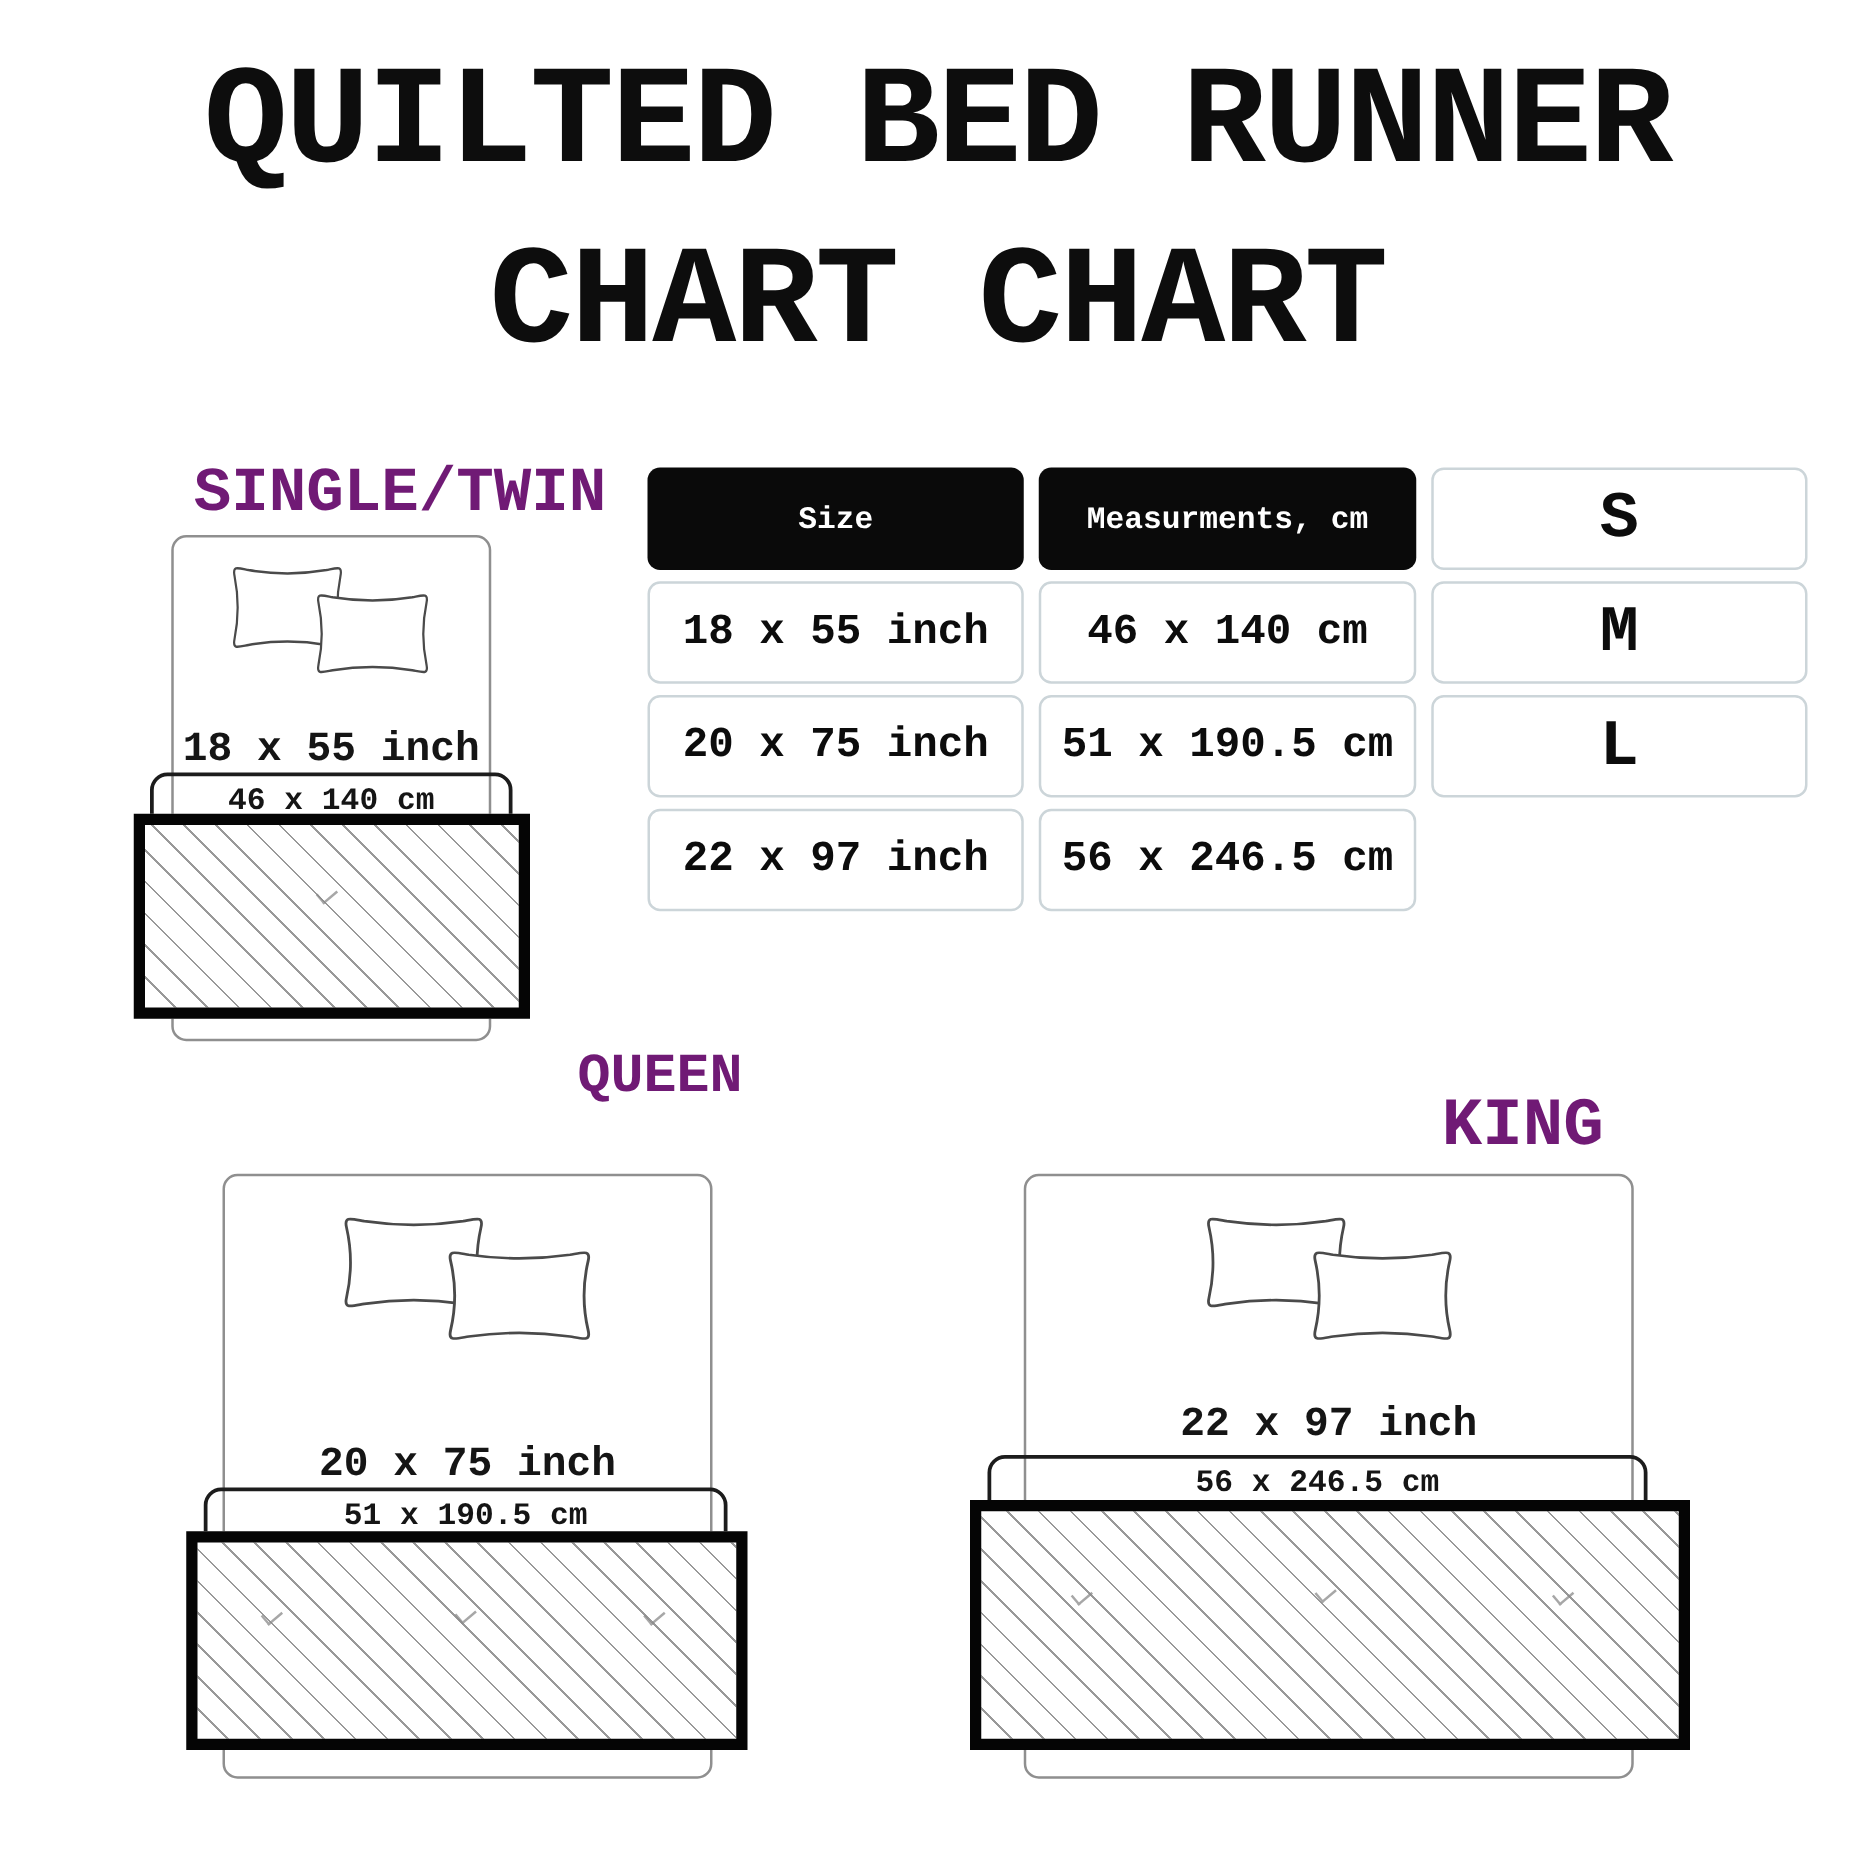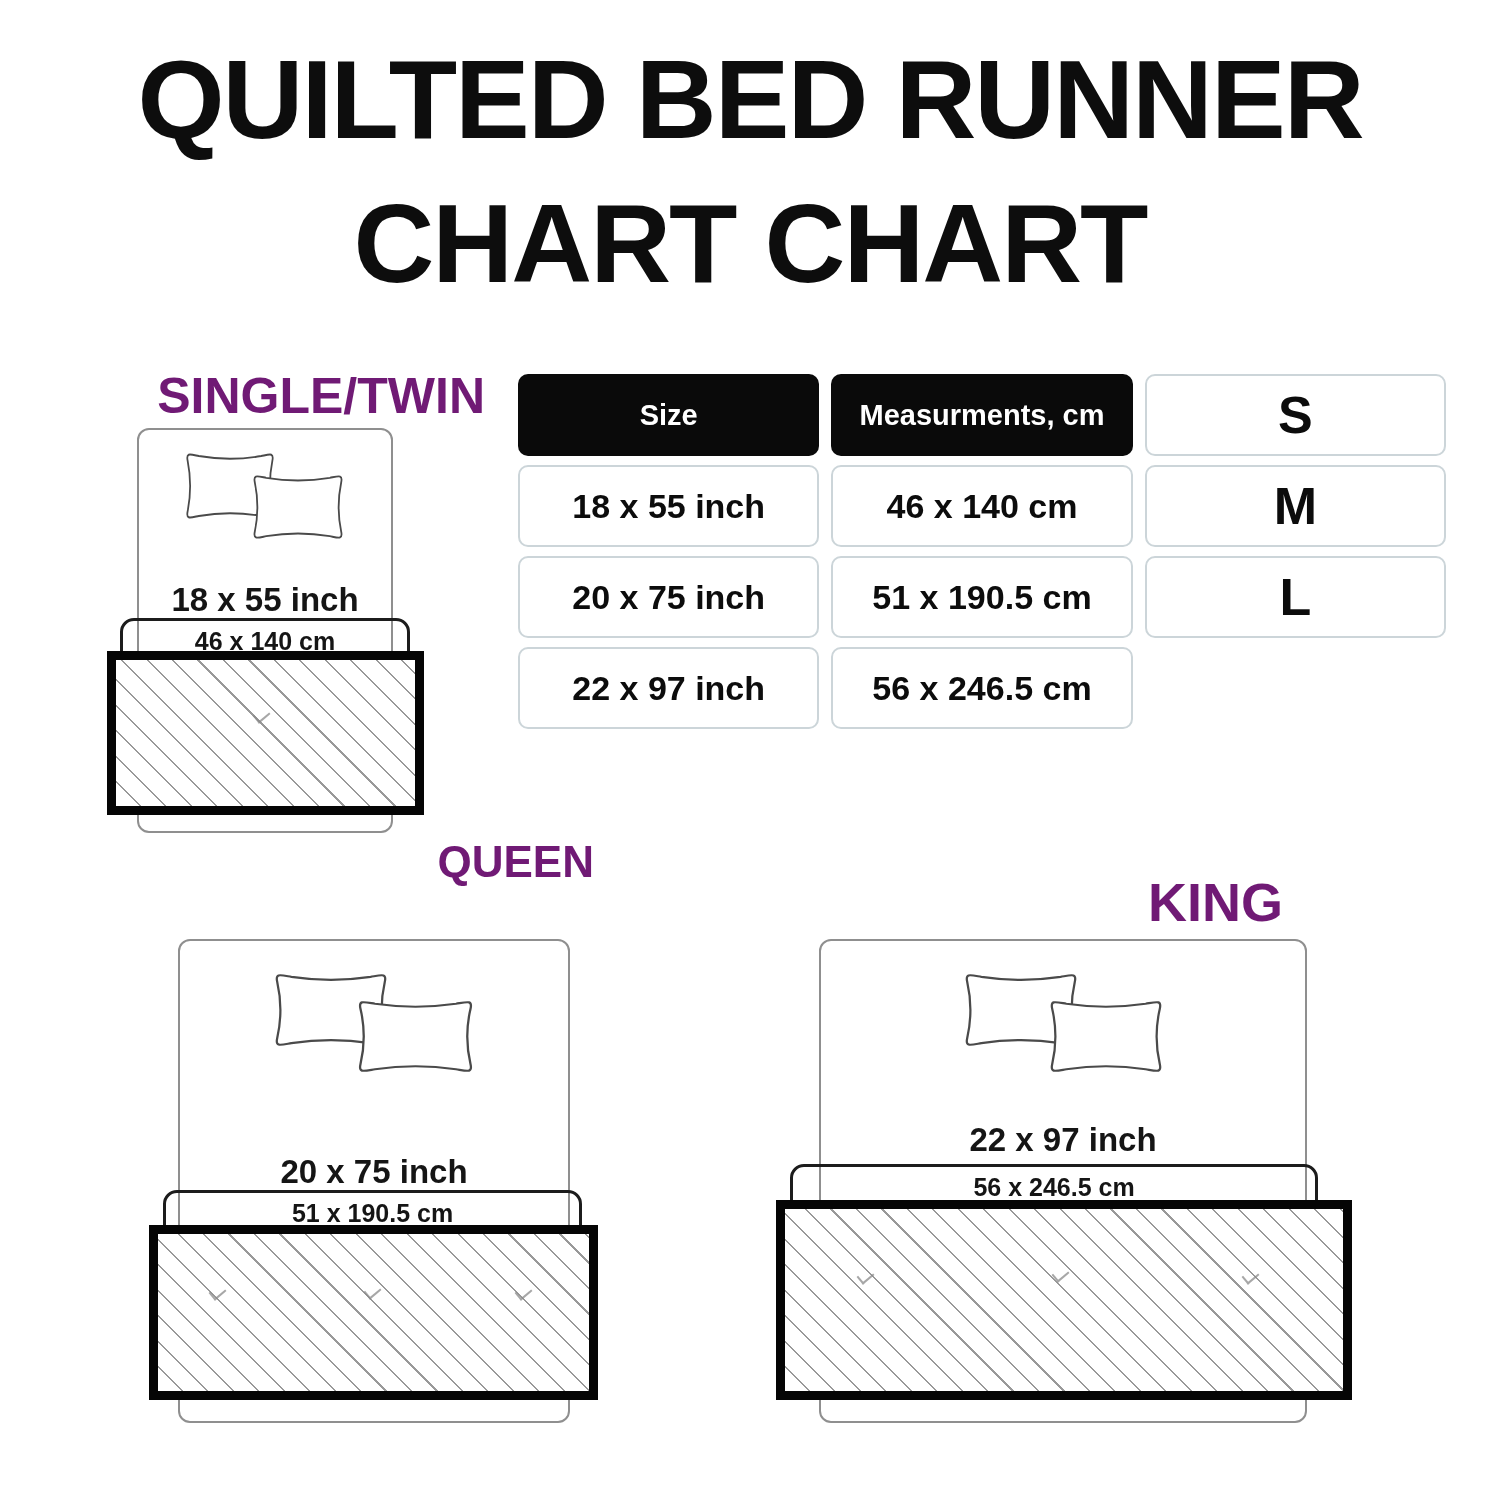--- a/index.html
+++ b/index.html
@@ -1,29 +1,29 @@
 <!DOCTYPE html>
 <html style="--title-text: #0d0d0d; --header-bg: #0a0a0a; --header-text: #ffffff; --cell-border: #ccd5d9; --body-text: #111111; --bed-outline: #8f8f8f; --pillow-outline: #4a4a4a; --runner-border: #050505; --hatch-line: #999999; --cm-box-border: #1c1c1c;"><head>
 <meta charset="utf-8">
 <style>
   html,body{margin:0;padding:0;background:#fff;}
   .page{position:relative;width:1500px;height:1500px;background:#fff;overflow:hidden;
-        font-family:Liberation Sans, sans-serif;color:var(--body-text,#111);}
+        font-family:Liberation Mono, monospace;color:var(--body-text,#111);}
 
   
   .title{position:absolute;top:28px;left:0;width:1500px;text-align:center;
          font-size:112px;font-weight:700;line-height:144px;letter-spacing:-2px;
          color:var(--title-text,#0d0d0d);}
 
   
   .size-table{position:absolute;left:518px;top:374px;width:928px;display:grid;
               grid-template-columns:1fr 1fr 1fr;column-gap:12px;row-gap:9px;grid-auto-rows:82px;}
   .th{background:var(--header-bg,#0a0a0a);color:var(--header-text,#fff);border-radius:10px;
       display:flex;align-items:center;justify-content:center;
-      font-size:29px;font-weight:700;}
+      font-size:25px;font-weight:700;}
   .td{background:#fff;border:2px solid var(--cell-border,#ccd5d9);border-radius:10px;
       box-sizing:border-box;display:flex;align-items:center;justify-content:center;
       font-size:34px;font-weight:700;color:#0c0c0c;}
   .td-size{font-size:52px;}
 
   
   .d-label{position:absolute;width:440px;text-align:right;font-weight:700;
            color:#701a75;}
   .bed{position:absolute;background:#fff;border:2px solid var(--bed-outline,#8f8f8f);
        border-radius:12px;box-sizing:border-box;}

